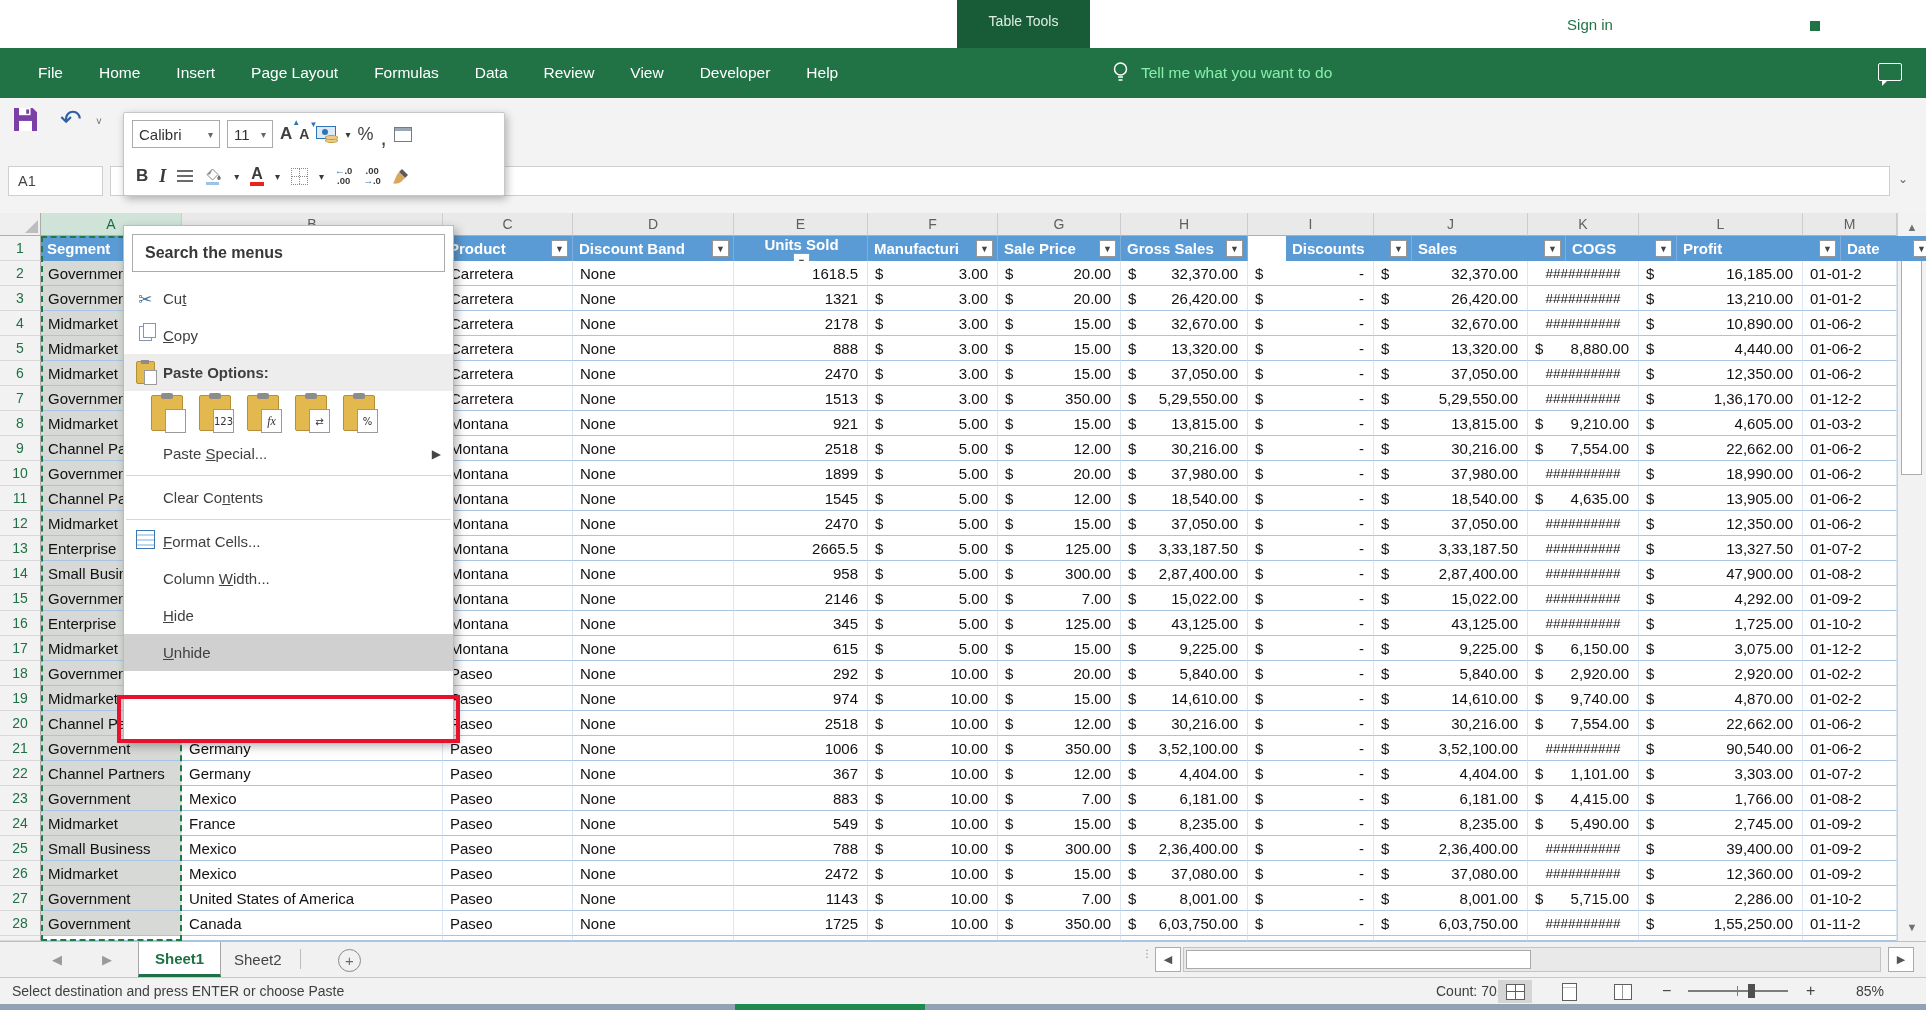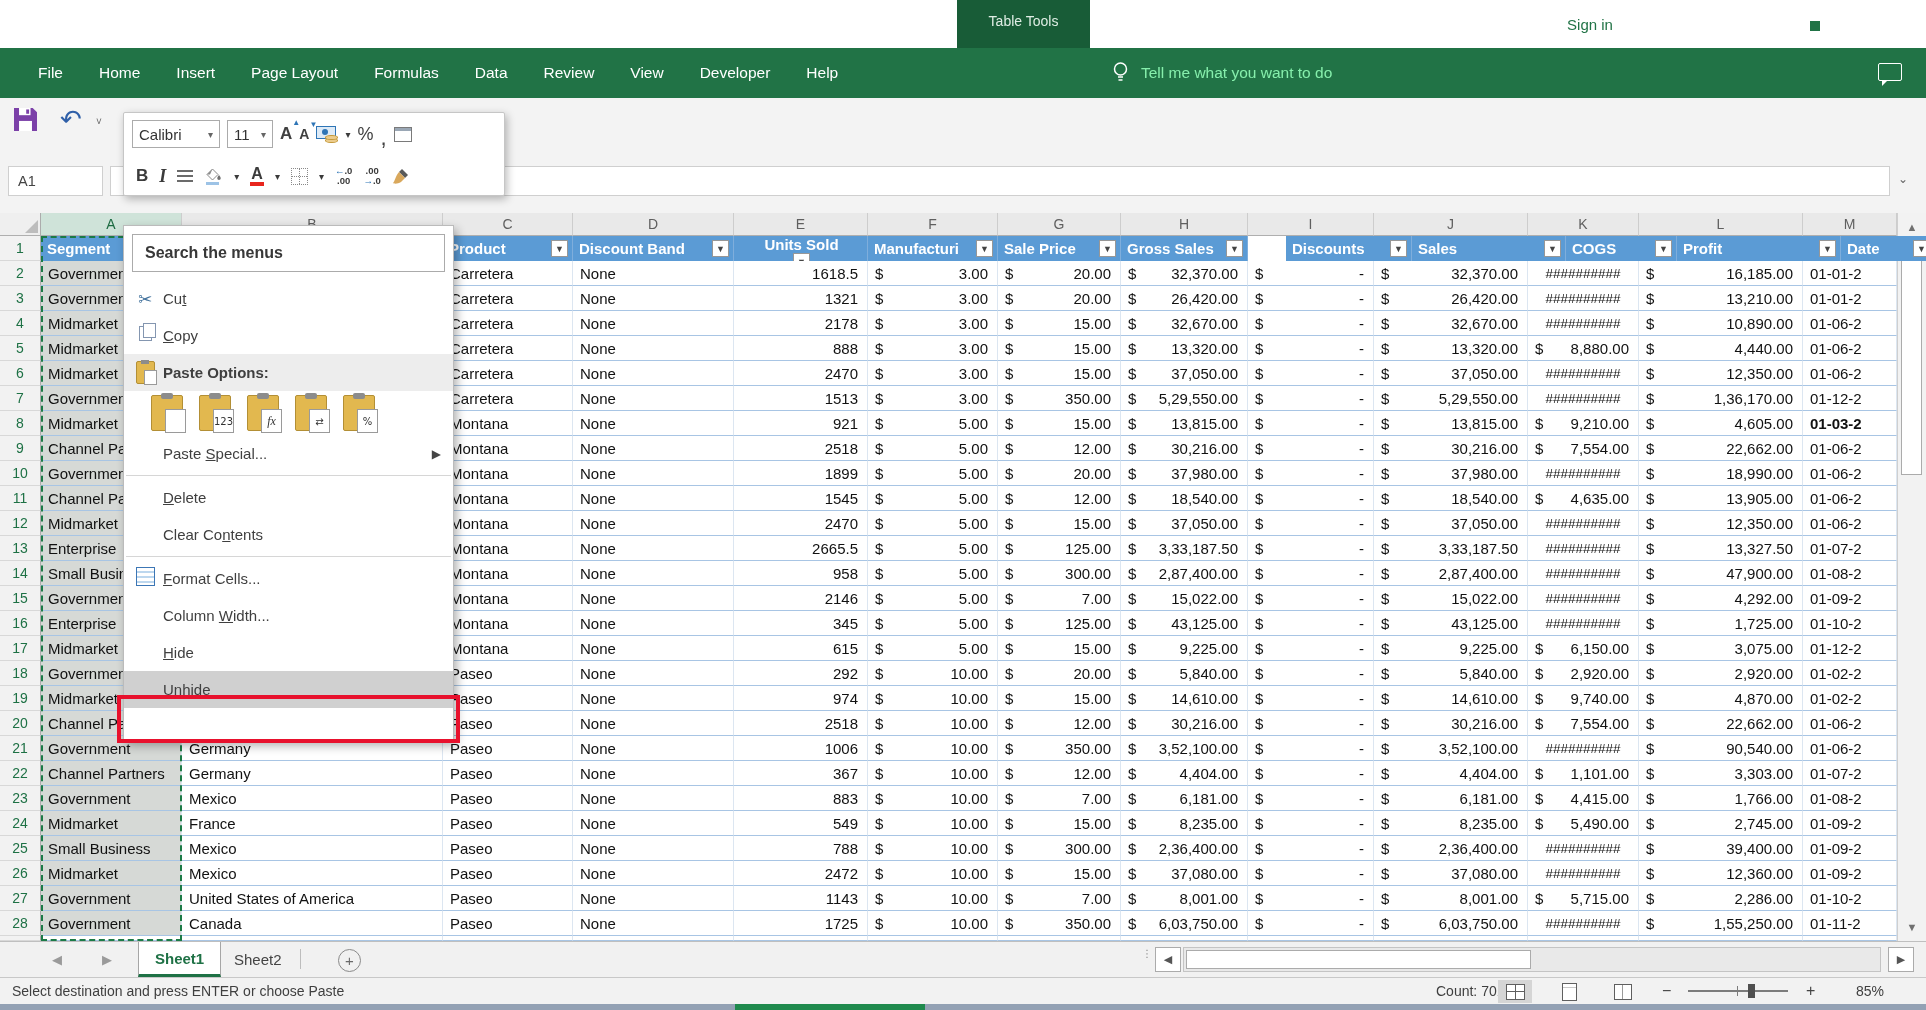--- a/index.html
+++ b/index.html
@@ -525,21 +525,21 @@
           <span>13,815.00</span>
         </div>
         <div class="gc c" style="width: 111px;">
           <span>$</span>
           <span>9,210.00</span>
         </div>
         <div class="gc c" style="width: 164px;">
           <span>$</span>
           <span>4,605.00</span>
         </div>
-        <div class="gc d" style="width: 94px; font-weight: bold;">01-03-2</div>
+        <div class="gc d" style="width: 94px;">01-03-2</div>
       </div>
       <div class="grow">
         <div class="rnum">9</div>
         <div class="gc t selA" style="width: 141px;">Channel Partners</div>
         <div class="gc t" style="width: 261px;"></div>
         <div class="gc t" style="width: 130px;">Montana</div>
         <div class="gc t" style="width: 161px;">None</div>
         <div class="gc n" style="width: 134px;">2518</div>
         <div class="gc c" style="width: 130px;">
           <span>$</span>
@@ -1406,23 +1406,20 @@
           <span class="clip"></span>
           <span class="page">%</span>
         </span>
       </div>
     <div class="menu-item">
       <span>Paste <u>S</u>pecial...</span>
       <span class="sub-arrow">▶</span>
     </div>
     <div class="menu-sep"></div>
     <div class="menu-item">
-      <span><u>D</u>elete</span>
-    </div>
-    <div class="menu-item">
       <span>Clear Co<u>n</u>tents</span>
     </div>
     <div class="menu-sep"></div>
     <div class="menu-item">
       <span class="mi-icon"><span class="ic-fmtcells"></span></span>
       <span><u>F</u>ormat Cells...</span>
     </div>
     <div class="menu-item">
       <span>Column <u>W</u>idth...</span>
     </div>

